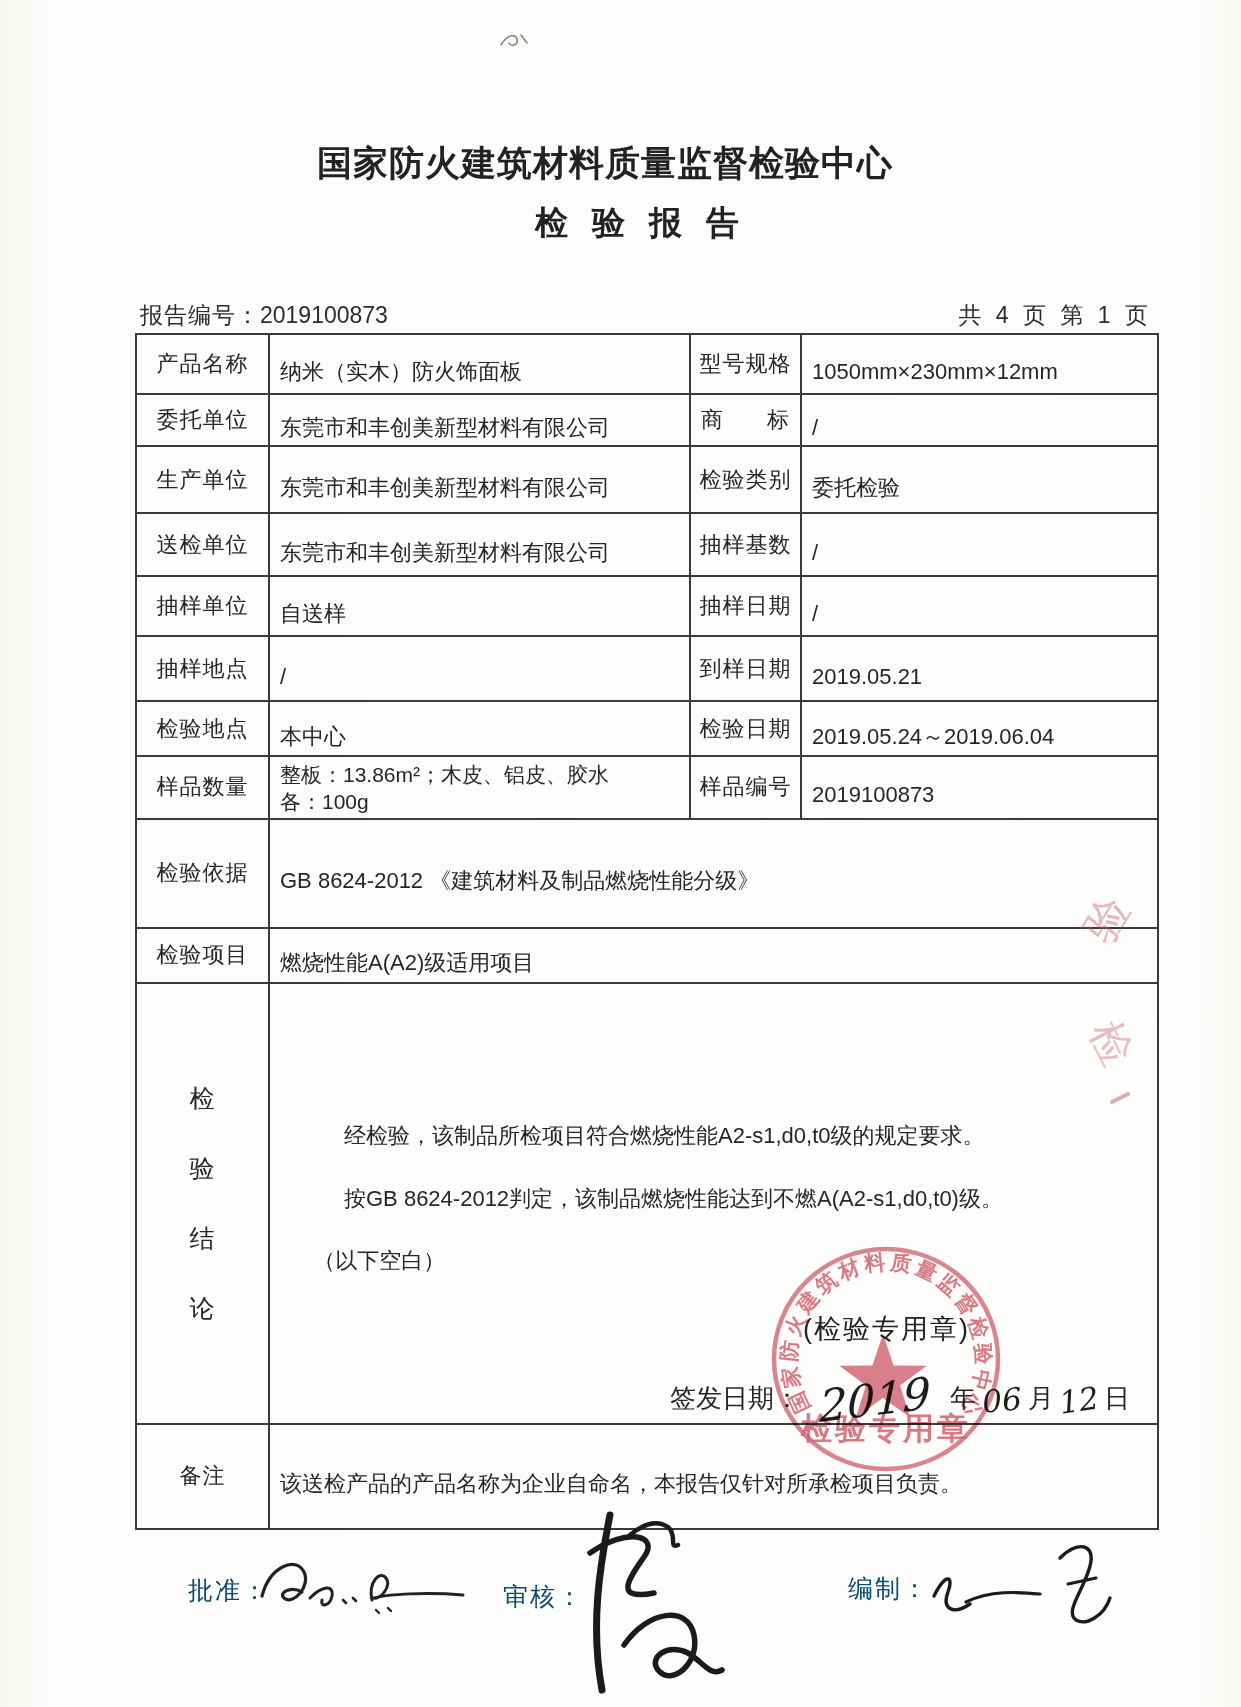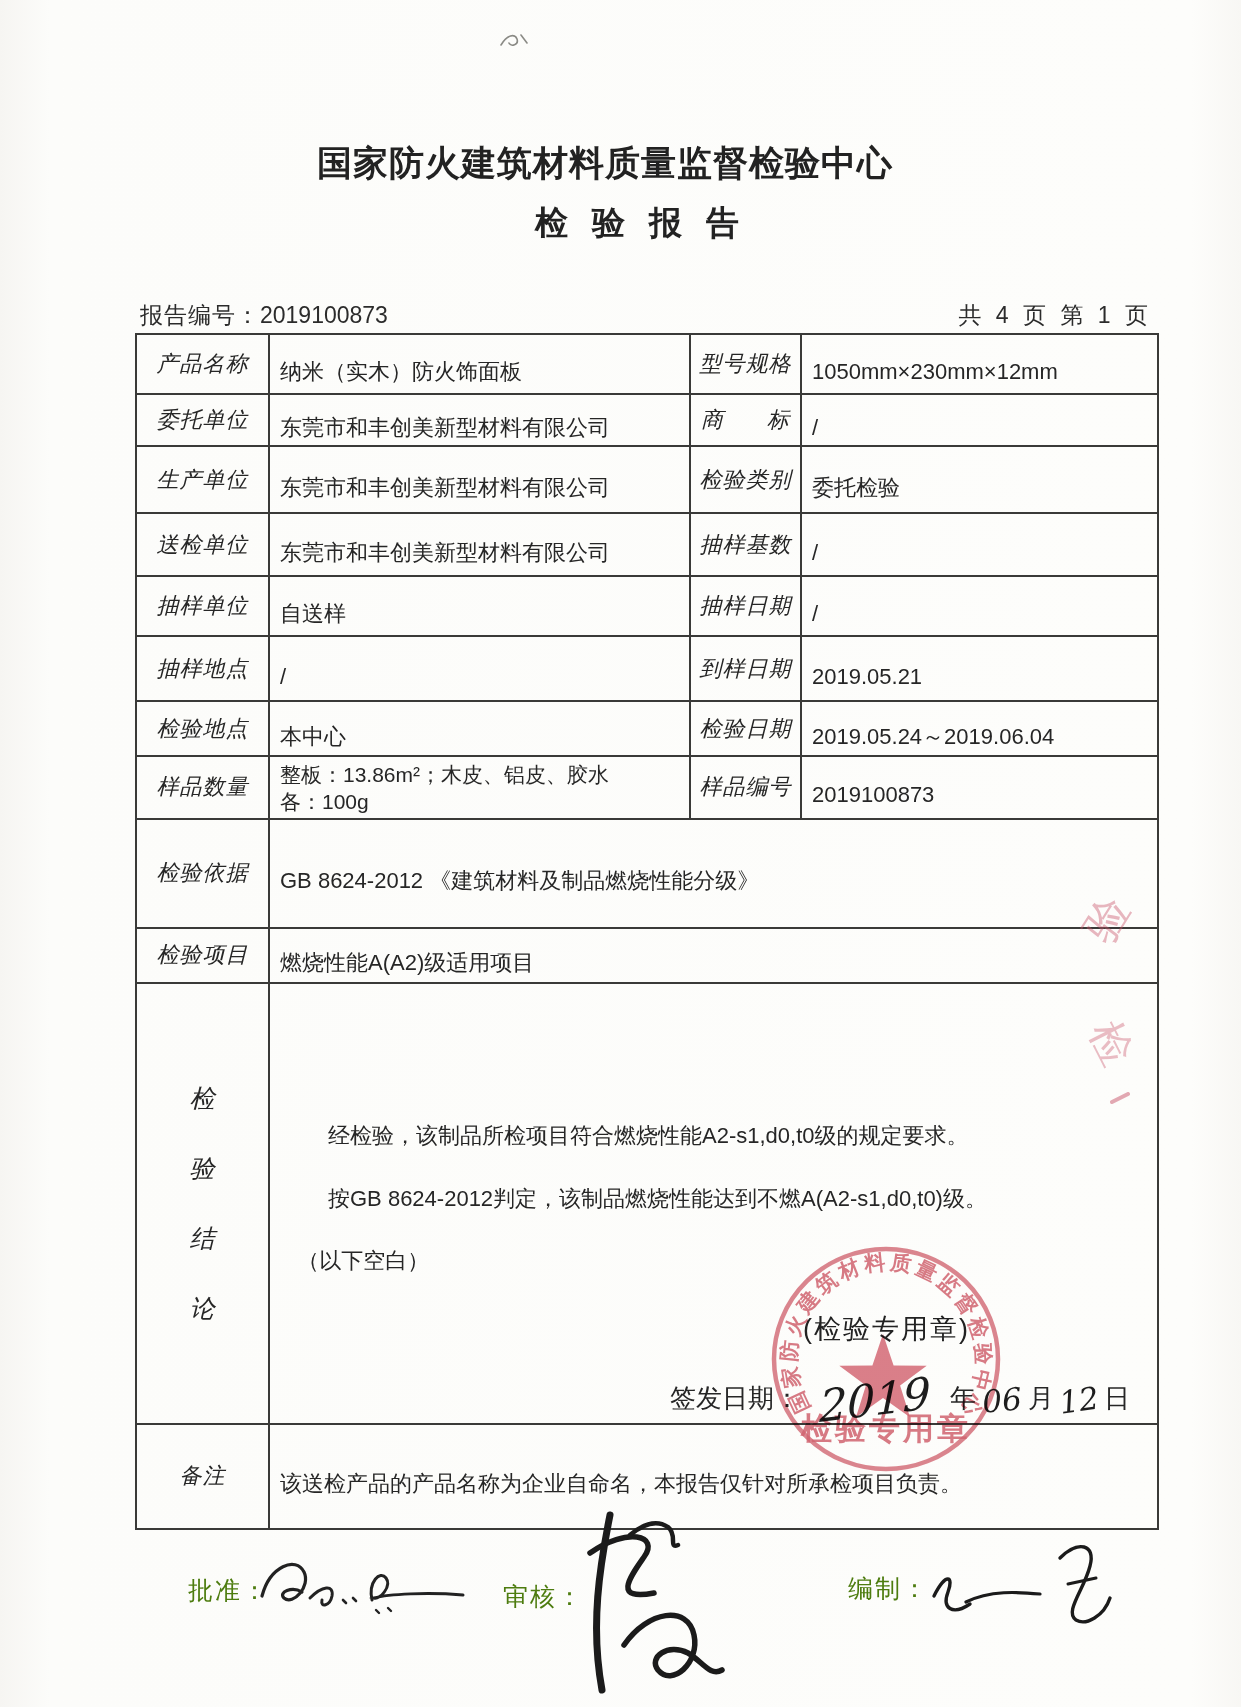--- a/index.html
+++ b/index.html
@@ -27,42 +27,42 @@
   .meta .repno{letter-spacing:1px;}
   
   table.report{
     position:absolute;left:135px;top:333px;border-collapse:collapse;table-layout:fixed;
     width:1022px;font-size:22px;color:#262626;
   }
   table.report td{
     border:2px solid #3a3a38;vertical-align:middle;
     overflow:hidden;
   }
-  td.lab{text-align:center;letter-spacing:1px;font-style:italic;}
+  td.lab{text-align:center;letter-spacing:1px;}
   td.val{text-align:left;padding:18px 6px 2px 10px;}
   td.val.pre{white-space:pre-line;font-size:21px;line-height:1.3;padding-top:4px;}
   td.lab-sp{padding:0 10px;}
   td.lab-sp .inner{display:flex;justify-content:space-between;}
-  .concl-cell{position:relative;padding:0;}
+  .concl-cell{position:relative;padding:16px;}
   .concl-text{padding:26px 18px 0 14px;line-height:1.25;}
   .concl-text p{margin:0 0 35px 0;}
   .concl-text p.ind{text-indent:2em;}
   .concl-text p.blank{text-indent:0.6em;}
   .vlabel{display:flex;flex-direction:column;align-items:center;justify-content:center;gap:37px;font-size:25px;}
   .stamp-note{position:absolute;left:533px;top:327px;font-size:27px;letter-spacing:2px;color:#222;text-align:center;}
   .issue-line{position:absolute;left:400px;top:390px;font-size:26px;white-space:nowrap;}
   .hw{font-family:"DejaVu Serif",serif;font-style:italic;color:#1d1d1d;display:inline-block;}
   .hw-year{font-size:44px;transform:rotate(-7deg) skewX(-8deg);width:150px;text-align:center;vertical-align:-8px;}
   .hw-month{font-size:31px;transform:rotate(-5deg);width:52px;text-align:center;vertical-align:-4px;}
   .hw-day{font-size:31px;transform:rotate(-8deg);width:50px;text-align:center;vertical-align:-4px;}
   
   .stamp{position:absolute;left:753px;top:1233px;mix-blend-mode:multiply;opacity:.92;pointer-events:none;}
   .edge-frag{position:absolute;color:#c9556b;pointer-events:none;}
   
-  .sig-label{position:absolute;font-size:25px;letter-spacing:2px;color:#4d7c0f;}
+  .sig-label{position:absolute;font-size:25px;letter-spacing:2px;color:#0c4a6e;}
   .sig{position:absolute;pointer-events:none;}
   .pen-mark{position:absolute;pointer-events:none;}
 </style>
 </head>
 <body>
 
 <div class="paper"></div>
 
 <svg class="pen-mark" style="left:495px;top:25px;" width="40" height="28">
   <path d="M6,20 C12,10 20,8 22,14 C24,20 16,22 14,18 M26,10 l6,8" stroke="#8a8a85" stroke-width="1.6" fill="none" stroke-linecap="round"></path>

